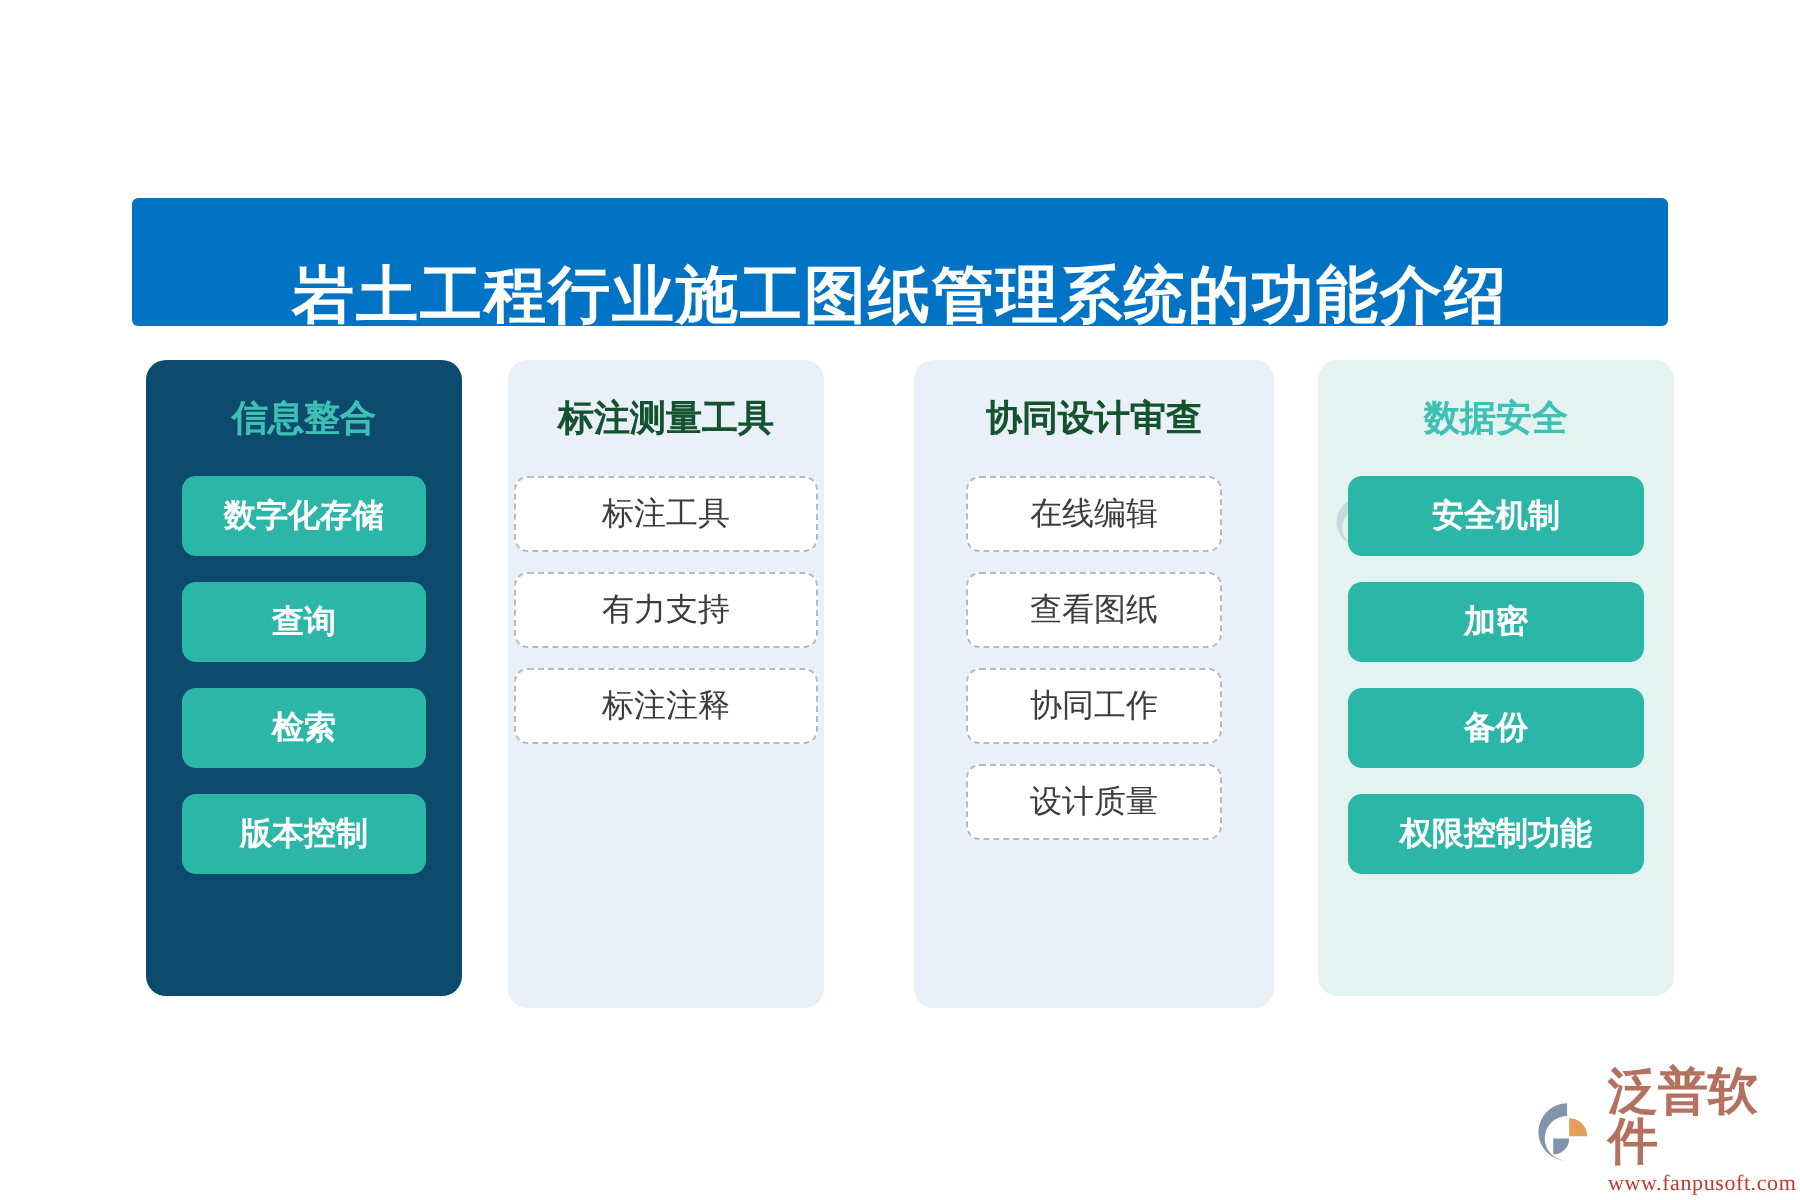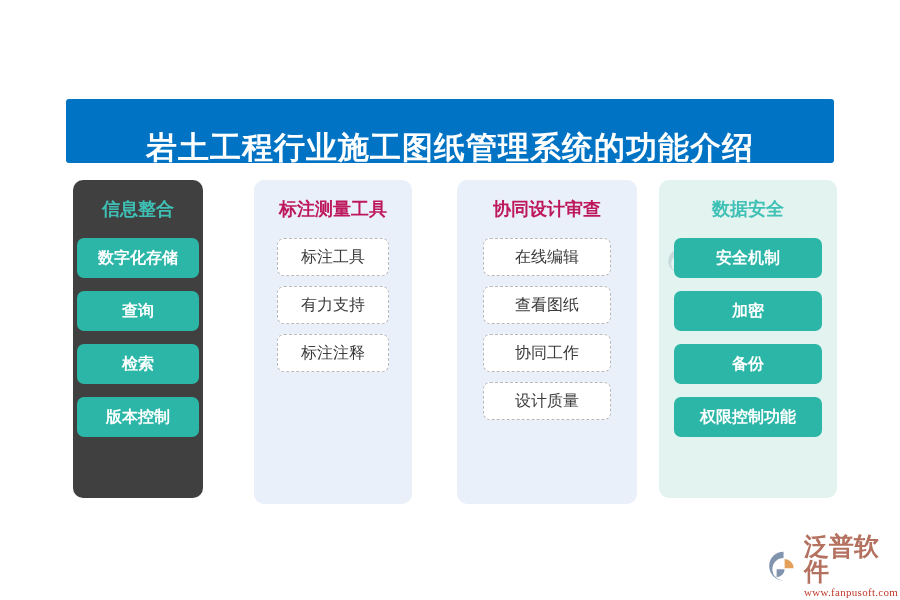--- a/index.html
+++ b/index.html
@@ -54,38 +54,38 @@
     height: 330px;
   }
 
   .panel {
     position: absolute;
     top: 0;
     border-radius: 10px;
     padding-top: 20px;
     box-sizing: border-box;
   }
-  .panel.p1 { left: 73px;  width: 130px; height: 318px; background: #404040; }
+  .panel.p1 { left: 73px;  width: 158px; height: 318px; background: #0c4a6e; }
   .panel.p2 { left: 254px; width: 158px; height: 324px; background: #e9f0fa; }
   .panel.p3 { left: 457px; width: 180px; height: 324px; background: #e9f0fa; }
   .panel.p4 { left: 659px; width: 178px; height: 318px; background: #e3f3ef; }
 
   .panel-title {
     text-align: center;
     font-size: 18px;
     font-weight: bold;
     line-height: 1;
     margin-bottom: 20px;
     white-space: nowrap;
     font-family: "Liberation Serif", "DejaVu Serif", serif;
   }
   .panel.p1 .panel-title,
   .panel.p4 .panel-title { color: #3fc0b5; }
   .panel.p2 .panel-title,
-  .panel.p3 .panel-title { color: #be185d; }
+  .panel.p3 .panel-title { color: #14532d; }
 
   .items {
     display: flex;
     flex-direction: column;
     align-items: center;
     gap: 13px;
   }
 
   
   .item-solid {
@@ -101,21 +101,21 @@
     justify-content: center;
     white-space: nowrap;
     font-family: "Liberation Serif", "DejaVu Serif", serif;
     position: relative;
     z-index: 2;
   }
   .panel.p4 .item-solid { width: 148px; }
 
   
   .item-dashed {
-    width: 112px;
+    width: 152px;
     height: 38px;
     background: #ffffff;
     border: 1px dashed #b9b9b9;
     border-radius: 7px;
     color: #3c3c3c;
     font-size: 16px;
     display: flex;
     align-items: center;
     justify-content: center;
     white-space: nowrap;

